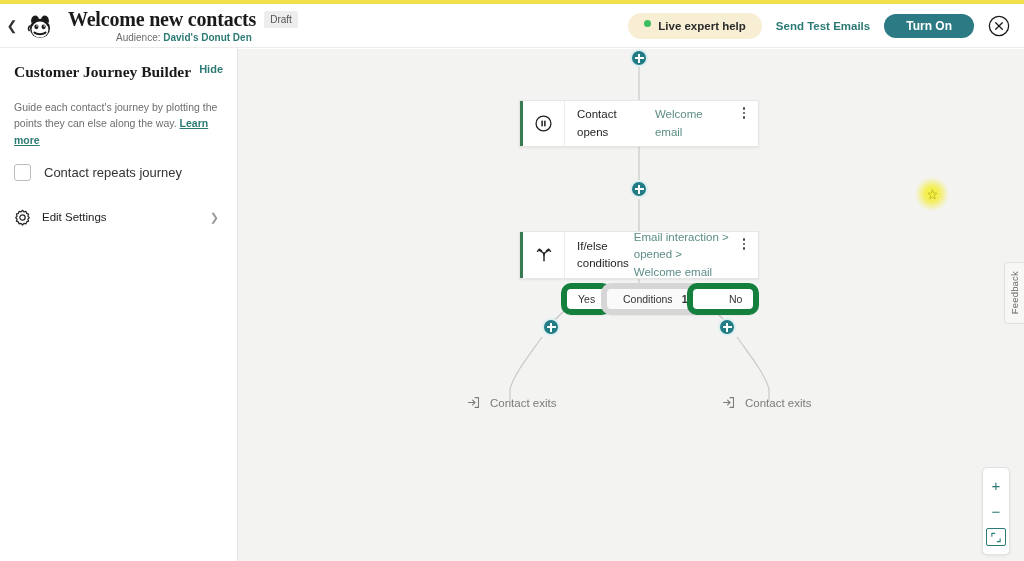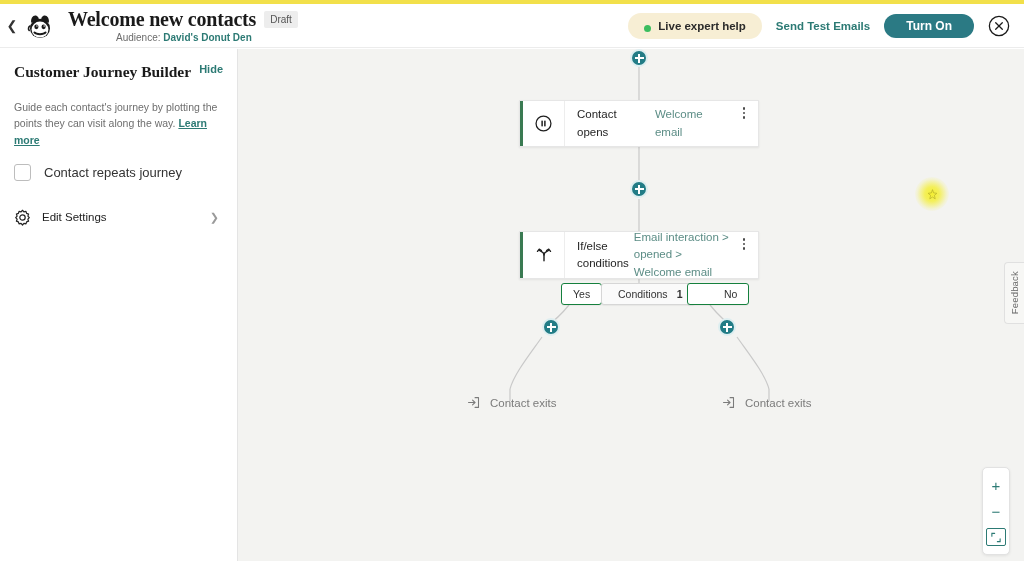--- a/index.html
+++ b/index.html
@@ -42,21 +42,21 @@
   .audience-row { font-size: 10px; color: #6b6b6b; margin-top: 1px; margin-left: 48px; }
   .audience-name { color: #2c7a74; font-weight: 700; cursor: pointer; }
 
   .header-right {
     margin-left: auto; display: flex; align-items: center; gap: 14px;
     padding-right: 14px;
   }
   .live-help {
     background: #f7eed4; border-radius: 20px;
     padding: 7px 16px; font-size: 11.5px; color: #2b2b2b; font-weight: 700;
-    display: flex; align-items: flex-end; gap: 7px; cursor: pointer;
+    display: flex; align-items: flex-start; gap: 7px; cursor: pointer;
   }
   .live-dot { width: 7px; height: 7px; border-radius: 50%; background: #3bbd5e; }
   .send-test {
     font-size: 11.5px; color: #2c7a74; font-weight: 600; cursor: pointer;
   }
   .turn-on {
     background: #2b7a84; color: #ffffff; border: none;
     font-size: 12px; font-weight: 700; font-family: inherit;
     padding: 5px 22px; border-radius: 20px; cursor: pointer;
   }
@@ -131,22 +131,22 @@
   .node-sub { color: #5c8d86; }
   .node-menu {
     position: absolute; top: 6px; right: 8px;
     width: 12px; display: flex; flex-direction: column; align-items: center;
     gap: 2px; cursor: pointer;
   }
   .node-menu i { width: 2.5px; height: 2.5px; background: #4a4a4a; border-radius: 50%; display:block; }
 
   
   .chip {
-    position: absolute; background: #ffffff; border: 1px solid #15803d;
-    border-radius: 3px; font-size: 10.5px; color: #333;
+    position: absolute; background: #ffffff; border: 6px solid #15803d;
+    border-radius: 10px; font-size: 10.5px; color: #333;
     padding: 4px 11px; z-index: 6; cursor: pointer;
     box-shadow: 0 1px 1px rgba(0,0,0,0.05);
   }
   .chip-conditions {
     background: #fafafa; border-color: #d6d6d6;
     display: flex; align-items: center; gap: 9px; padding: 4px 12px;
   }
   .chip-count { font-weight: 700; color: #333; }
 
   
@@ -242,21 +242,21 @@
     </div>
   </div>
 
   <div class="sidebar">
     <div class="sb-head">
       <div class="sb-title">Customer Journey Builder</div>
       <div class="sb-hide">Hide</div>
     </div>
 
     <div class="sb-desc">
-      <span>Guide each contact's journey by plotting the points they can visit along the way.</span>
+      <span>Guide each contact's journey by plotting the points they can else along the way.</span>
       <span class="sb-learn">Learn more</span>
     </div>
 
     <div class="sb-check-row">
       <div class="sb-checkbox"></div>
       <div class="sb-check-label">Contact repeats journey</div>
     </div>
 
     <div class="sb-settings">
       <svg width="17" height="17" viewBox="0 0 24 24">

